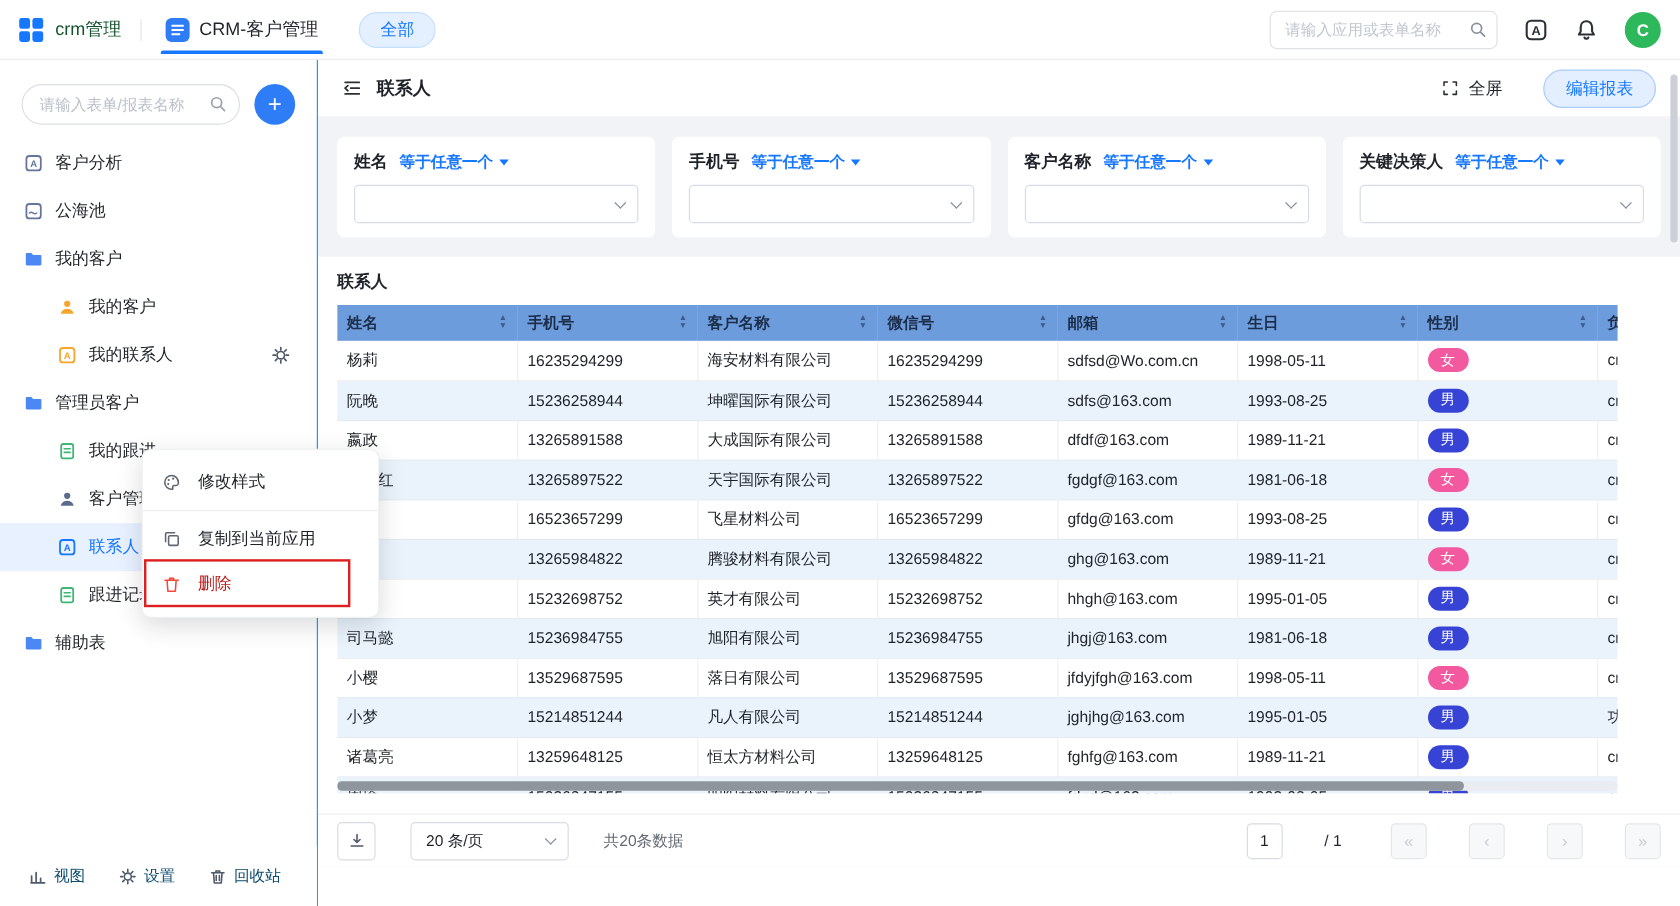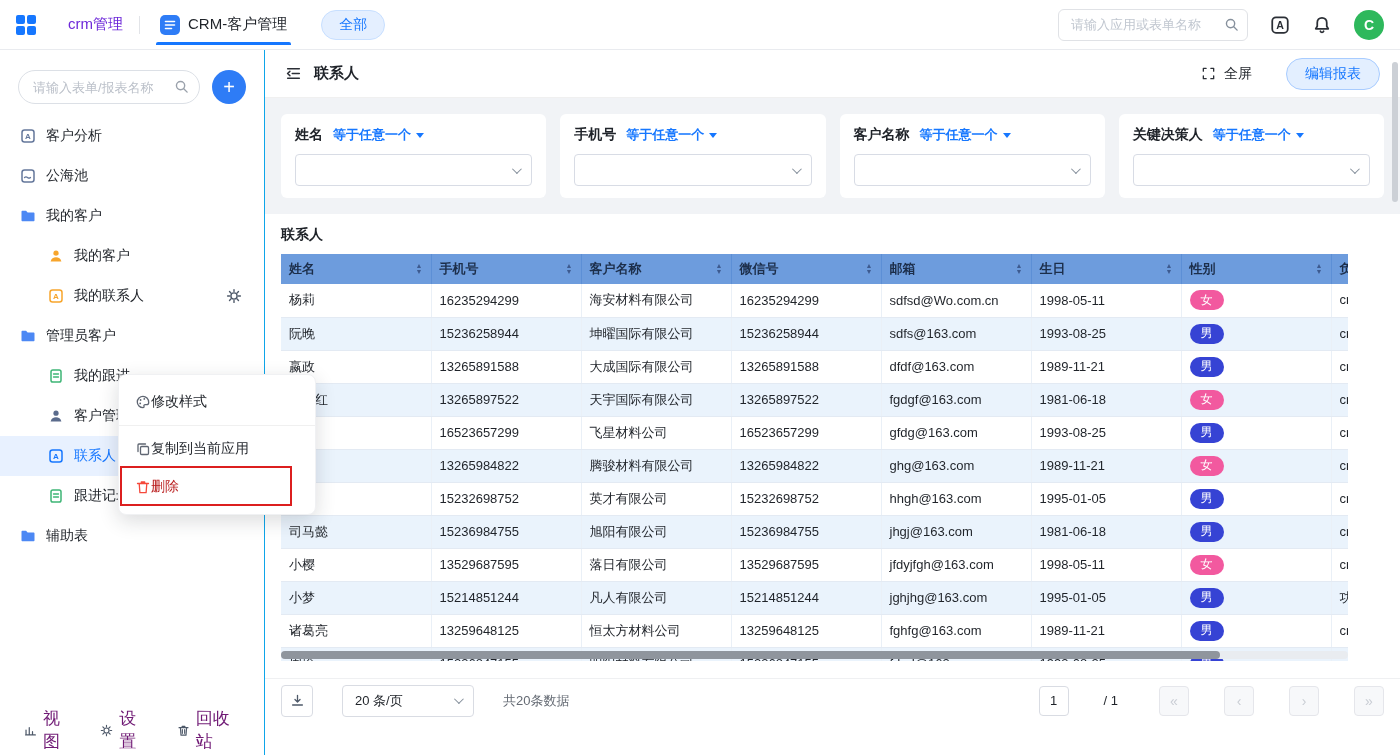--- a/index.html
+++ b/index.html
@@ -3,21 +3,21 @@
 <meta charset="utf-8">
 <style>
   * { margin:0; padding:0; box-sizing:border-box; }
   body { font-family:"Liberation Sans","DejaVu Sans",sans-serif; background:#fff; }
   .app { width:1400px; height:755px; position:relative; overflow:hidden; background:#fff; color:#1f2329; }
 
   
   .topbar { height:50px; display:flex; align-items:center; padding:0 16px; border-bottom:1px solid #e9ebef; background:#fff; position:relative; z-index:5; }
   .grid-ic { width:20px; height:20px; display:grid; grid-template-columns:9px 9px; grid-gap:2px; cursor:pointer; }
   .grid-ic b { width:9px; height:9px; background:#1677ff; border-radius:2px; }
-  .ws-name { color:#6d28d9; font-size:15px; margin-left:32px; cursor:pointer; }
+  .ws-name { color:#14532d; font-size:15px; margin-left:10px; cursor:pointer; }
   .tb-divider { width:1px; height:18px; background:#e2e4e8; margin:0 16px; }
   .app-tab { display:flex; align-items:center; gap:8px; height:40px; position:relative; cursor:pointer; padding:0 4px; }
   .app-tab::after { content:""; position:absolute; left:0; right:0; bottom:0; height:3px; background:#1677ff; border-radius:2px 2px 0 0; }
   .app-ic { width:20px; height:20px; background:#2e7cf6; border-radius:5px; display:flex; align-items:center; justify-content:center; }
   .app-title { font-size:15px; color:#1f2329; font-weight:500; }
   .all-pill { margin-left:30px; background:#e4efff; color:#1677ff; border:1px solid #c7dfff; font-size:14px; padding:5px 17px; border-radius:16px; cursor:pointer; }
   .tb-spacer { flex:1; }
   .tb-search { position:relative; width:190px; }
   .tb-search input { width:100%; height:32px; border:1px solid #e0e2e6; border-radius:6px; padding:0 30px 0 12px; font-size:13px; color:#1f2329; outline:none; font-family:inherit; }
   .tb-search input::placeholder { color:#c1c7d0; }
@@ -37,25 +37,25 @@
   .sb-search .mag { position:absolute; right:11px; top:9px; }
   .sb-add { width:34px; height:34px; border-radius:50%; background:#2e7cf6; color:#fff; display:flex; align-items:center; justify-content:center; font-size:20px; cursor:pointer; flex:none; line-height:1; }
   .sb-list { margin-top:12px; }
   .side-item { height:40px; display:flex; align-items:center; gap:10px; padding-left:20px; font-size:14px; color:#1f2329; cursor:pointer; position:relative; }
   .side-item.indent { padding-left:48px; }
   .side-item.selected { background:#e8f1ff; color:#1677ff; }
   .si { width:16px; height:16px; display:flex; flex:none; }
   .c-slate { color:#64779b; } .c-orange { color:#f7a52c; } .c-blue { color:#1677ff; } .c-green { color:#3eb575; } .c-folder { color:#4c88f4; } .c-slate2 { color:#5a6b8c; }
   .gear-right { position:absolute; right:22px; top:12px; }
   .sb-footer { position:absolute; left:0; right:0; bottom:0; height:50px; display:flex; align-items:center; gap:28px; padding:0 24px; background:#fff; }
-  .sbf-item { display:flex; align-items:center; gap:6px; font-size:17px; color:#701a75; cursor:pointer; }
+  .sbf-item { display:flex; align-items:center; gap:6px; font-size:13px; color:#0c4a6e; cursor:pointer; }
 
   
   .ctx-menu { position:absolute; left:118px; top:324px; width:198px; background:#fff; border:1px solid #f0f1f3; border-radius:8px; box-shadow:0 6px 20px rgba(31,35,41,.16); padding:8px 0; z-index:20; }
-  .ctx-item { height:38px; display:flex; align-items:center; gap:0; padding:0 16px; font-size:14px; color:#1f2329; cursor:pointer; }
+  .ctx-item { height:38px; display:flex; align-items:center; gap:14px; padding:0 16px; font-size:14px; color:#1f2329; cursor:pointer; }
   .ctx-item.danger { color:#b91c1c; }
   .ctx-div { height:1px; background:#f0f0f0; margin:4px 0; }
   .annotation { position:absolute; left:1px; top:91px; width:172px; height:40px; border:2px solid #dc1f1f; pointer-events:none; }
 
   
   .main { flex:1; display:flex; flex-direction:column; background:#f1f3f6; min-width:0; }
   .main-header { height:48px; background:#fff; display:flex; align-items:center; padding:0 20px; gap:12px; border-bottom:1px solid #f0f0f0; flex:none; }
   .mh-title { font-size:15px; font-weight:700; }
   .mh-spacer { flex:1; }
   .fs-group { display:flex; align-items:center; gap:8px; font-size:14px; cursor:pointer; margin-right:22px; }

